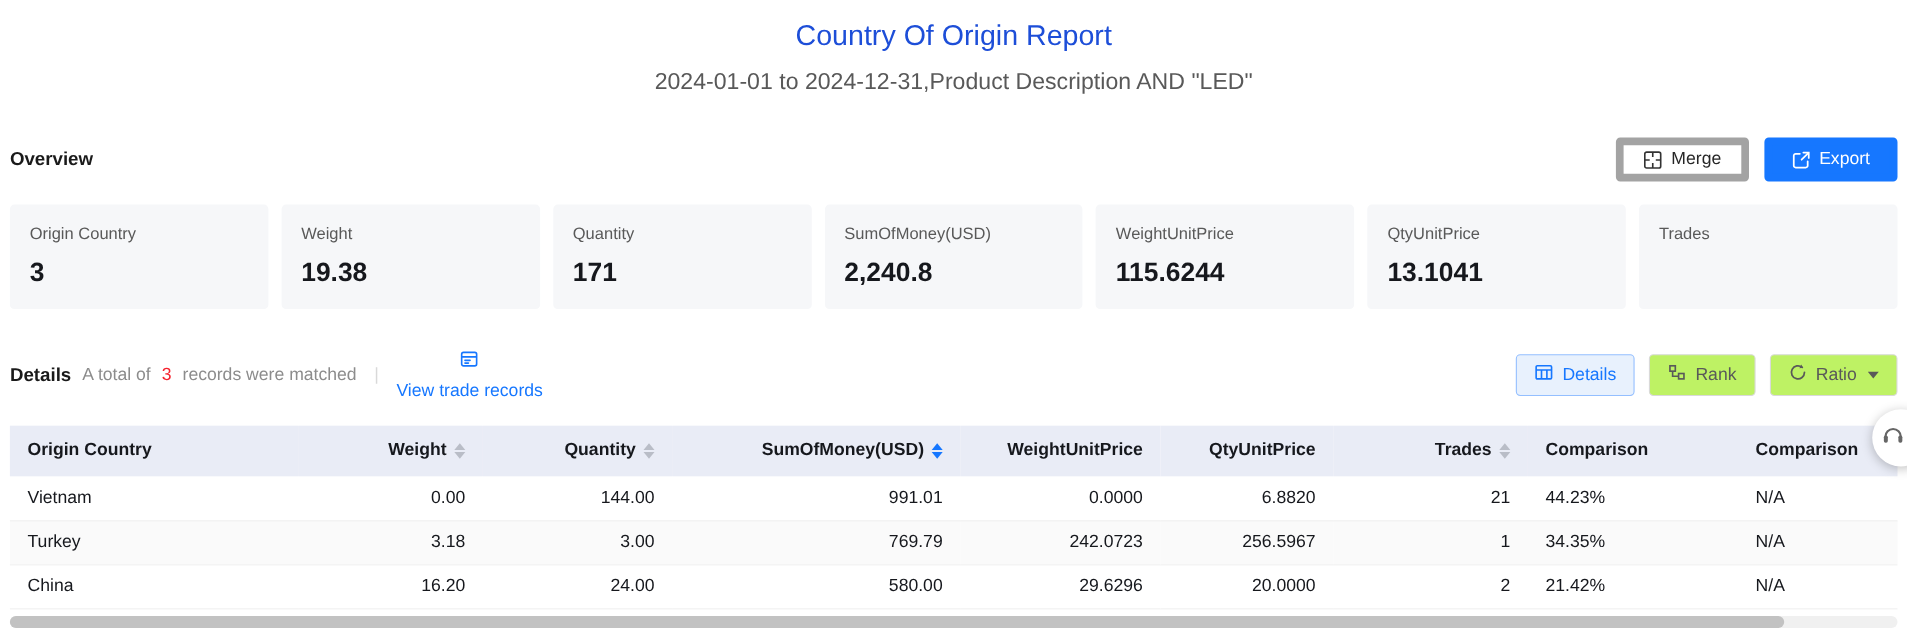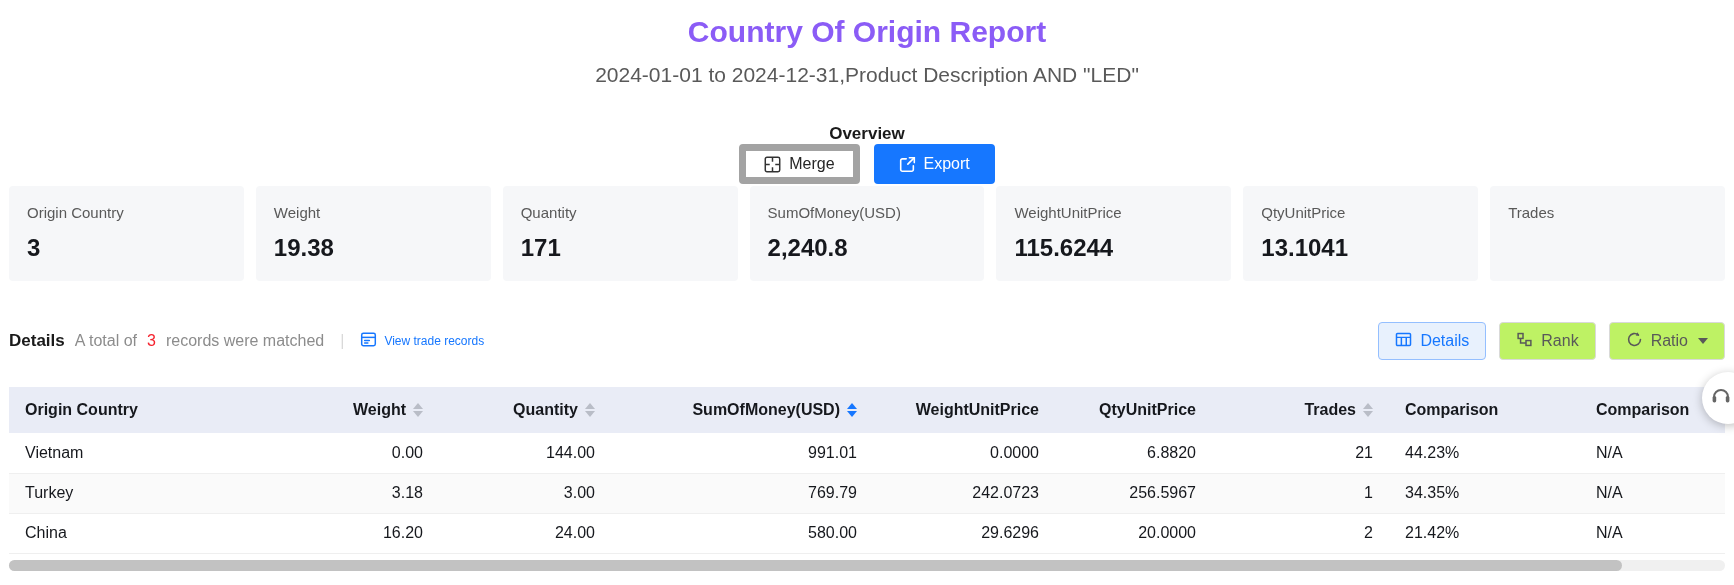--- a/index.html
+++ b/index.html
@@ -2,45 +2,45 @@
 <html><head>
 <meta charset="utf-8">
 <style>
   * { margin:0; padding:0; box-sizing:border-box; }
   html,body { width:1734px; height:585px; overflow:hidden; background:#fff;
     font-family:"Liberation Sans", sans-serif; color:#1a1a1a; }
   .page { position:relative; width:1734px; height:585px; padding:14px 9px 0 9px; overflow:hidden; }
 
   
   .report-head { text-align:center; }
-  .report-title { font-size:30px; font-weight:700; line-height:36px; color:#8b5cf6; }
+  .report-title { font-size:26px; font-weight:400; line-height:36px; color:#1d4ed8; }
   .report-subtitle { margin-top:10px; font-size:21px; line-height:30px; color:#595959; }
 
   
-  .toolbar { margin-top:34px; display:flex; align-items:center; justify-content:space-between; height:42px;flex-direction:column; }
+  .toolbar { margin-top:34px; display:flex; align-items:center; justify-content:space-between; height:42px; }
   .section-heading { font-size:17px; font-weight:700; color:#1a1a1a; }
   .toolbar-right { display:flex; align-items:center; gap:14px; }
   .btn { display:inline-flex; align-items:center; gap:8px; height:40px; padding:0 18px;
     border-radius:4px; font-size:16px; cursor:pointer; border:7px solid #a3a3a3; background:#fff; color:#262626; }
   .btn .ic { display:inline-flex; width:17px; height:17px; }
   .btn-primary { background:#1677ff; border-color:#1677ff; color:#fff; }
 
   
   .cards { margin-top:20px; display:grid; grid-template-columns:repeat(7,1fr); gap:12px; }
   .card { background:#f6f7f9; border-radius:4px; padding:17px 18px; height:95px; }
   .card-label { font-size:15px; color:#595959; line-height:20px; }
   .card-value { margin-top:10px; font-size:24px; font-weight:700; color:#16181d; line-height:30px; }
 
   
   .details-row { margin-top:40px; display:flex; align-items:center; justify-content:space-between; height:40px; }
   .details-left { display:flex; align-items:center; gap:10px; font-size:16px; }
   .muted { color:#8c8c8c; }
   .count-red { color:#f5222d; }
   .divider { color:#d9d9d9; margin:0 6px; }
-  .link { display:inline-flex; align-items:center; gap:7px; color:#1677ff; cursor:pointer; font-size:12px; }
+  .link { display:inline-flex; align-items:center; gap:7px; color:#1677ff; cursor:pointer; font-size:16px;flex-direction:column; }
   .view-switch { display:flex; align-items:center; gap:13px; }
   .view-btn { display:inline-flex; align-items:center; gap:8px; height:38px; padding:0 16px; border-radius:4px;
     border:1px solid #d9d9d9; background:#bef264; color:#595959; font-size:16px; cursor:pointer; }
   .view-btn.active { background:#e8f1fd; border-color:#94bfff; color:#1677ff; }
   .caret-down-sm { width:0; height:0; border-left:5px solid transparent; border-right:5px solid transparent;
     border-top:6px solid #595959; margin-left:2px; }
 
   
   table { margin-top:26px; width:100%; border-collapse:collapse; table-layout:fixed; font-size:16px; }
   thead th { background:#e9ecf6; height:46px; font-weight:700; color:#16181d; padding:0 16px; text-align:left; }

